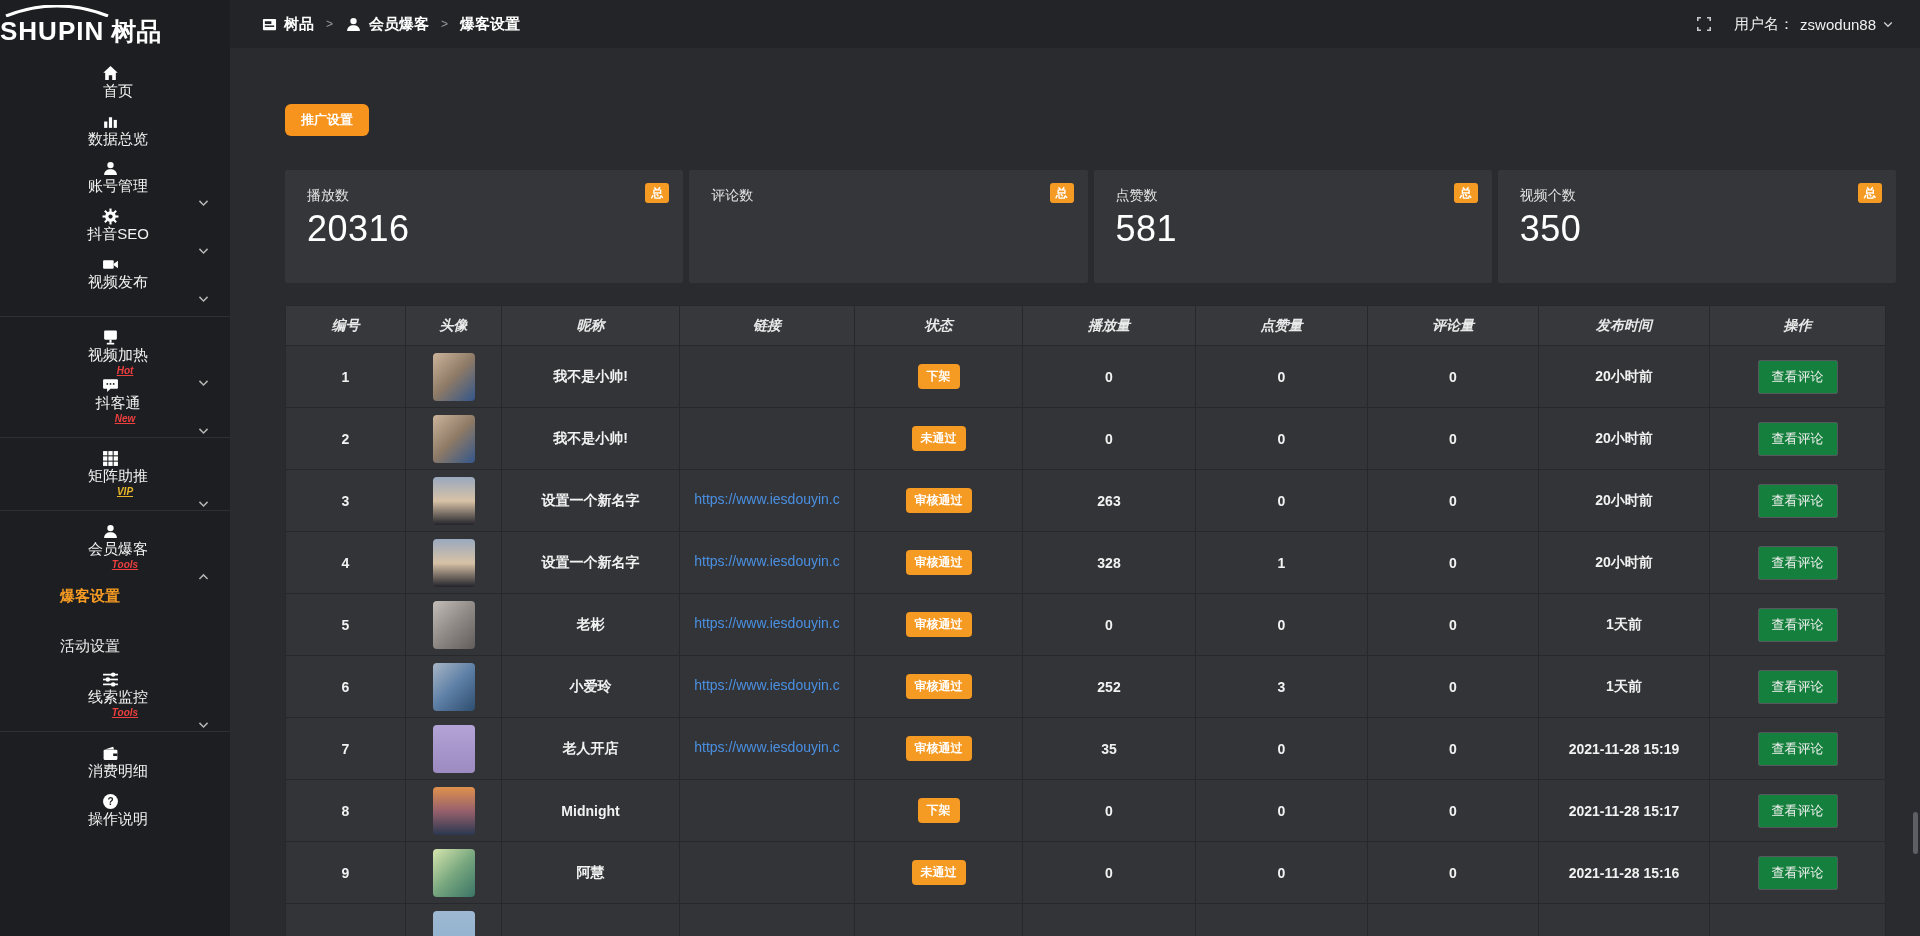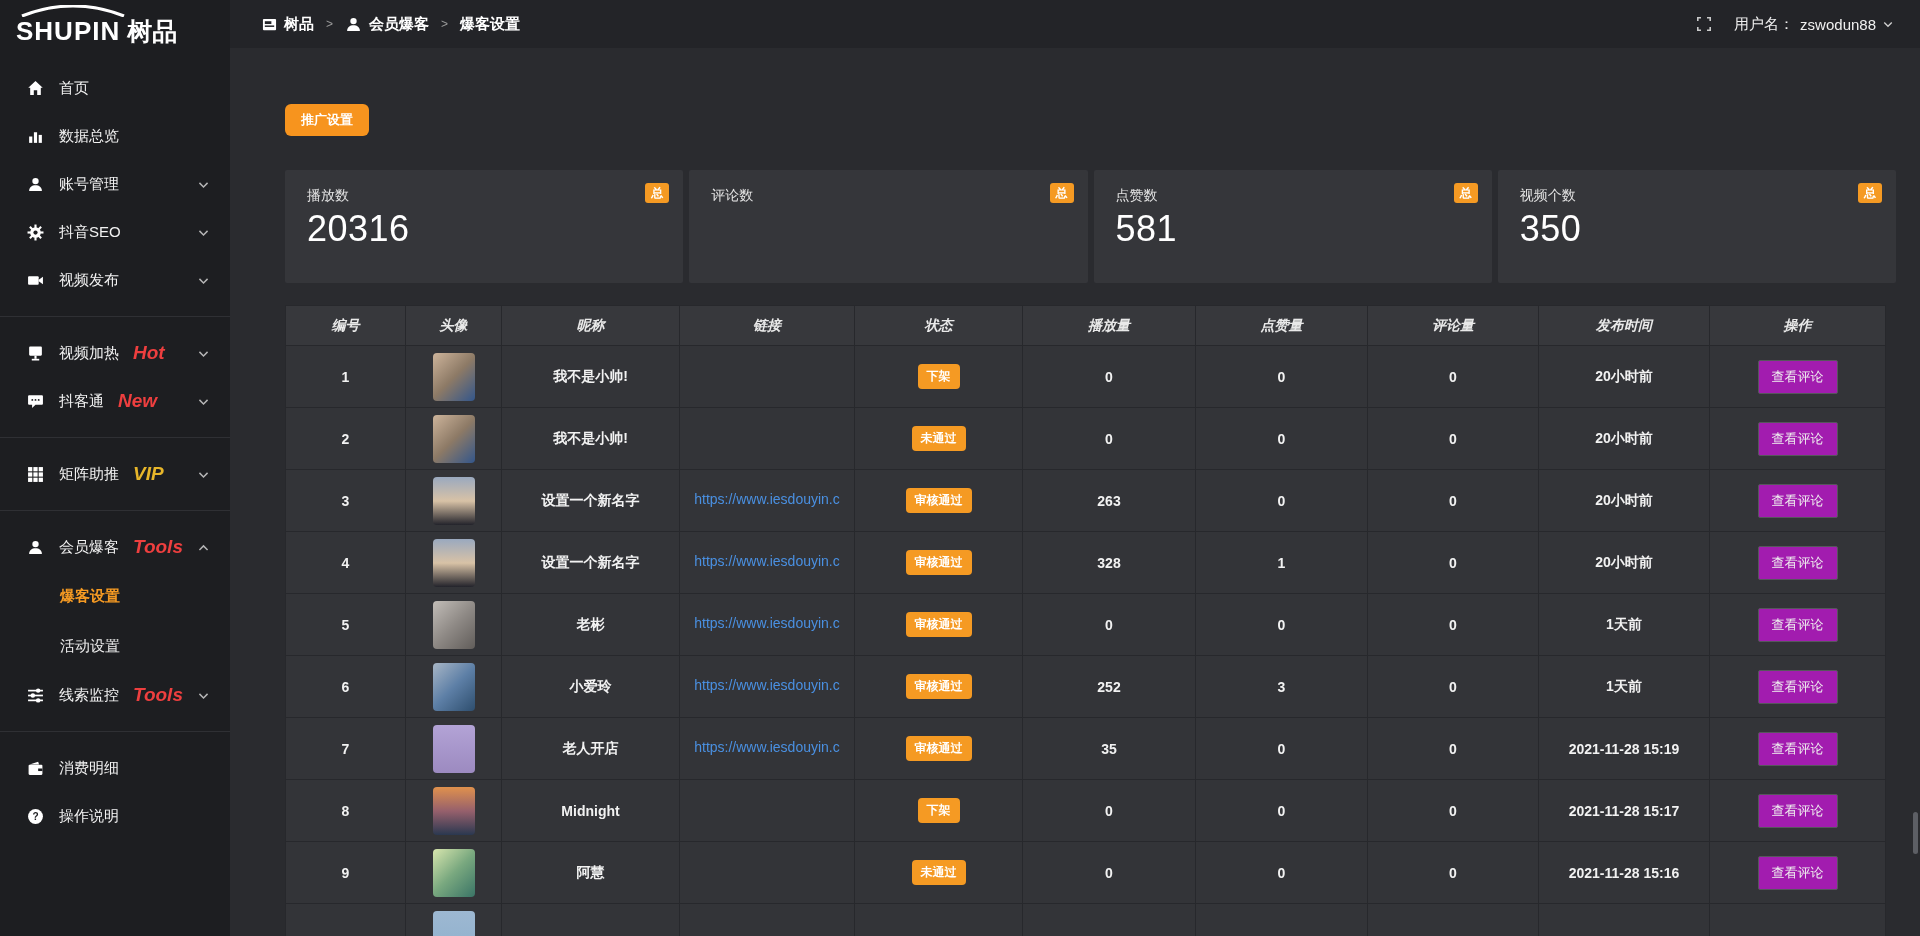--- a/index.html
+++ b/index.html
@@ -4,30 +4,30 @@
 <style>
   * { margin:0; padding:0; box-sizing:border-box; }
   html,body { width:1920px; height:936px; overflow:hidden; }
   body {
     font-family:"Liberation Sans", sans-serif;
     background:#2a2b2f; color:#e8e8e8;
     display:flex;
   }
   
   .sidebar { width:230px; height:936px; background:#1d1e21; flex-shrink:0; overflow:hidden; }
-  .logo { height:52px; display:flex; align-items:center; padding-left:16px; }
+  .logo { height:52px; display:flex; align-items:center; }
   .logo-inner { position:relative; padding-top:10px; white-space:nowrap; }
   .logo-arc { position:absolute; top:0; left:2px; }
   .logo-en { font-size:26px; font-weight:800; letter-spacing:1px; color:#fff; }
   .logo-cn { font-size:25px; font-weight:800; color:#fff; margin-left:7px; }
   .menu { padding-top:12px; }
-  .side-item { height:48px; display:flex; align-items:center; padding:0 20px 0 26px; cursor:pointer; font-size:15px; color:#f2f2f2; }
+  .side-item { height:48px; display:flex; align-items:center; padding:0 20px 0 26px; cursor:pointer; font-size:15px; color:#f2f2f2;flex-direction:column; }
   .side-item .s-icon { width:18px; height:18px; margin-right:15px; display:flex; align-items:center; justify-content:center; }
   .side-item .s-label { white-space:nowrap; }
-  .tag { font-style:italic; font-weight:bold; font-size:19px; margin-left:14px; }
+  .tag { font-style:italic; font-weight:bold; font-size:10px; margin-left:14px;text-decoration:underline; }
   .tag.red { color:#ee3f3f; } .tag.gold { color:#e7b62a; }
   .chev { margin-left:auto; display:flex; opacity:.85; }
   .side-divider { height:1px; background:#2f3034; margin:12px 0; }
   .side-subitem { height:50px; display:flex; align-items:center; padding-left:60px; font-size:15px; color:#ededed; cursor:pointer; }
   .side-subitem.active { color:#f59a23; font-weight:bold; }
   
   .main { flex:1; display:flex; flex-direction:column; height:936px; min-width:0; }
   .topbar { height:48px; background:#232428; display:flex; align-items:center; padding:0 26px 0 32px; flex-shrink:0; }
   .breadcrumb { display:flex; align-items:center; gap:12px; font-size:15px; font-weight:bold; color:#fff; }
   .crumb { display:flex; align-items:center; gap:7px; cursor:pointer; }
@@ -45,21 +45,21 @@
   .card-badge { position:absolute; top:13px; right:14px; background:#f59a23; color:#fff; font-size:12px; font-weight:bold; padding:4px 6px; border-radius:3px; line-height:1; }
   
   .table-wrap { margin-top:22px; width:1600px; }
   table { border-collapse:collapse; width:1600px; table-layout:fixed; background:#333438; }
   th { background:#37383c; height:40px; font-size:14px; color:#e9e9e9; font-weight:bold; border:1px solid #27282c;font-style:italic; }
   td { height:62px; text-align:center; vertical-align:middle; font-size:14px; color:#f2f2f2; font-weight:bold; border:1px solid #27282c; overflow:hidden; }
   .avatar { width:42px; height:48px; border-radius:4px; margin:0 auto; }
   td.link-cell { font-weight:normal; padding:0 2px; }
   .t-link { color:#4a90e2; text-decoration:none; white-space:nowrap; display:inline-block; max-width:100%; overflow:hidden; }
   .status-pill { background:#f59a23; color:#fff; font-size:12px; font-weight:bold; padding:5px 9px; border-radius:4px; display:inline-block; line-height:1.2; }
-  .view-btn { background:#a21caf; border:1px solid #56575c; color:#efefef; font-size:13px; padding:7px 13px; border-radius:2px; cursor:pointer; font-family:inherit; }
+  .view-btn { background:#15803d; border:1px solid #56575c; color:#efefef; font-size:13px; padding:7px 13px; border-radius:2px; cursor:pointer; font-family:inherit; }
   .scroll-thumb { position:fixed; right:2px; top:812px; width:5px; height:42px; background:#5d5f65; border-radius:3px; }
 </style>
 </head>
 <body>
 
 <div class="sidebar">
   <div class="logo">
     <div class="logo-inner">
       <svg class="logo-arc" width="110" height="12" viewBox="0 0 110 12">
           <path d="M4 11 Q55 -9 106 11" stroke="#ffffff" stroke-width="3.2" fill="none"></path>

